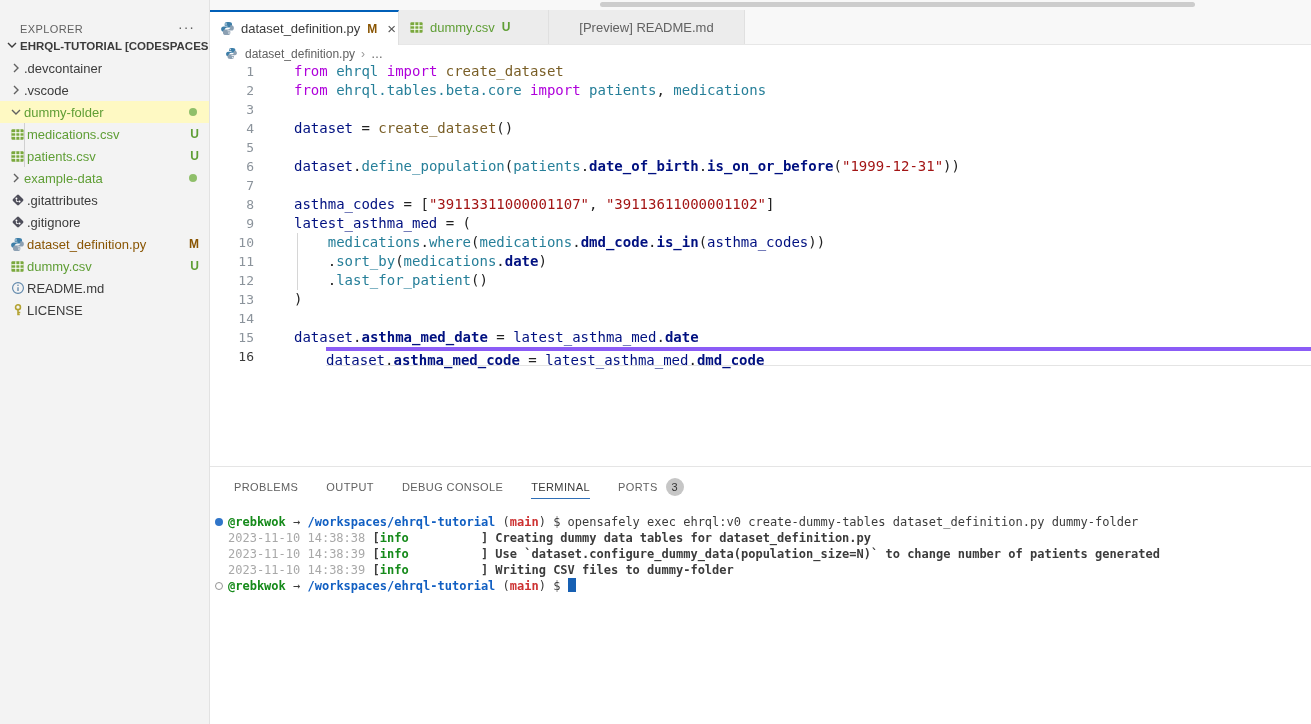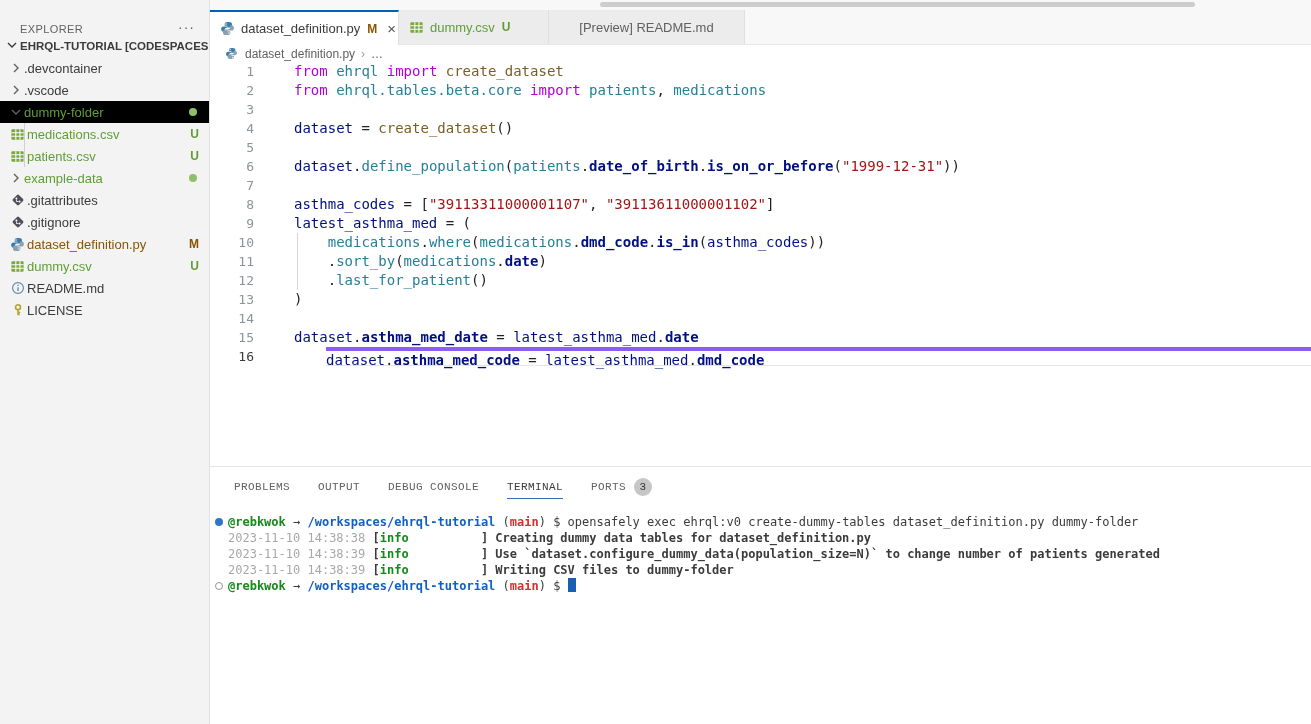--- a/index.html
+++ b/index.html
@@ -12,21 +12,21 @@
              background:#f3f3f3; border-right:1px solid #e2e2e2; }
   .sb-header { height:35px; display:flex; align-items:flex-end; padding:0 14px 0 20px;
                color:#616161; font-size:11px; letter-spacing:.4px; }
   .sb-header .spacer { flex:1; }
   .more-dots { color:#616161; font-size:14px; letter-spacing:1px; cursor:pointer; }
   .sb-root { height:22px; display:flex; align-items:center; padding-left:4px;
              font-size:11.5px; font-weight:700; color:#3b3b3b; white-space:nowrap; overflow:hidden;}
   .tree { position:relative; }
   .trow { height:22px; display:flex; align-items:center; font-size:13px;
           color:#3b3b3b; cursor:pointer; white-space:nowrap; position:relative; }
-  .trow.selected { background:#000000; }
+  .trow.selected { background:#fef9c3; }
   .trow .twist { width:16px; display:flex; justify-content:center; flex-shrink:0; }
   .trow .ficon { width:19px; display:flex; justify-content:center; align-items:center; flex-shrink:0; }
   .trow .lbl { flex:1; overflow:hidden; text-overflow:ellipsis; }
   .trow .badge { margin:0 10px 0 6px; font-size:12px; font-weight:700; }
   .trow.green .lbl, .trow.green .badge { color:#5f9e35; }
   .trow.modified .lbl, .trow.modified .badge { color:#895503; }
   .badge.dot { width:8px; height:8px; border-radius:50%; background:#8fbf6a; margin-right:12px;}
   .trow.ind1 { padding-left:8px; }
   .trow.ind2 { padding-left:8px; }
   .trow.guide::before { content:""; position:absolute; left:24px; top:0; bottom:0;
@@ -67,21 +67,21 @@
   .code-line.current .code { border-top:4px solid #8b5cf6; border-bottom:1px solid #e4e4e4;margin-left:32px; }
   .code-line.guide .code::before { content:""; position:absolute; left:3px; top:0; bottom:0;
                                    border-left:1px solid #d6d6d6; }
   .tk-k { color:#af00db; } .tk-t { color:#267f99; } .tk-f { color:#795e26; }
   .tk-v { color:#001080; } .tk-p { color:#001080; font-weight:700; }
   .tk-s { color:#a31515; } .tk-o { color:#222222; }
 
   
   .panel { position:absolute; left:0; top:466px; right:0; bottom:0; background:#fff;
            border-top:1px solid #e5e5e5; }
-  .ptabs { height:39px; display:flex; align-items:center; padding-left:24px;font-family:Liberation Mono, monospace; }
+  .ptabs { height:39px; display:flex; align-items:center; padding-left:24px; }
   .ptab { font-size:11px; letter-spacing:.4px; color:#616161; margin-right:28px;
           height:100%; display:flex; align-items:center; cursor:pointer; position:relative; }
   .ptab.active { color:#3b3b3b; }
   .ptab.active::after { content:""; position:absolute; left:0; right:0; bottom:7px;
                         border-bottom:1.6px solid #2f6fb7; }
   .ptab .count { margin-left:8px; background:#c6c6c6; color:#333; width:18px; height:18px;
                  border-radius:50%; font-size:11px; display:flex; align-items:center;
                  justify-content:center; }
   .term { position:absolute; left:0; top:47px; right:0; bottom:0;
           font-family:"DejaVu Sans Mono", monospace; font-size:12px; color:#3b3b3b; }

